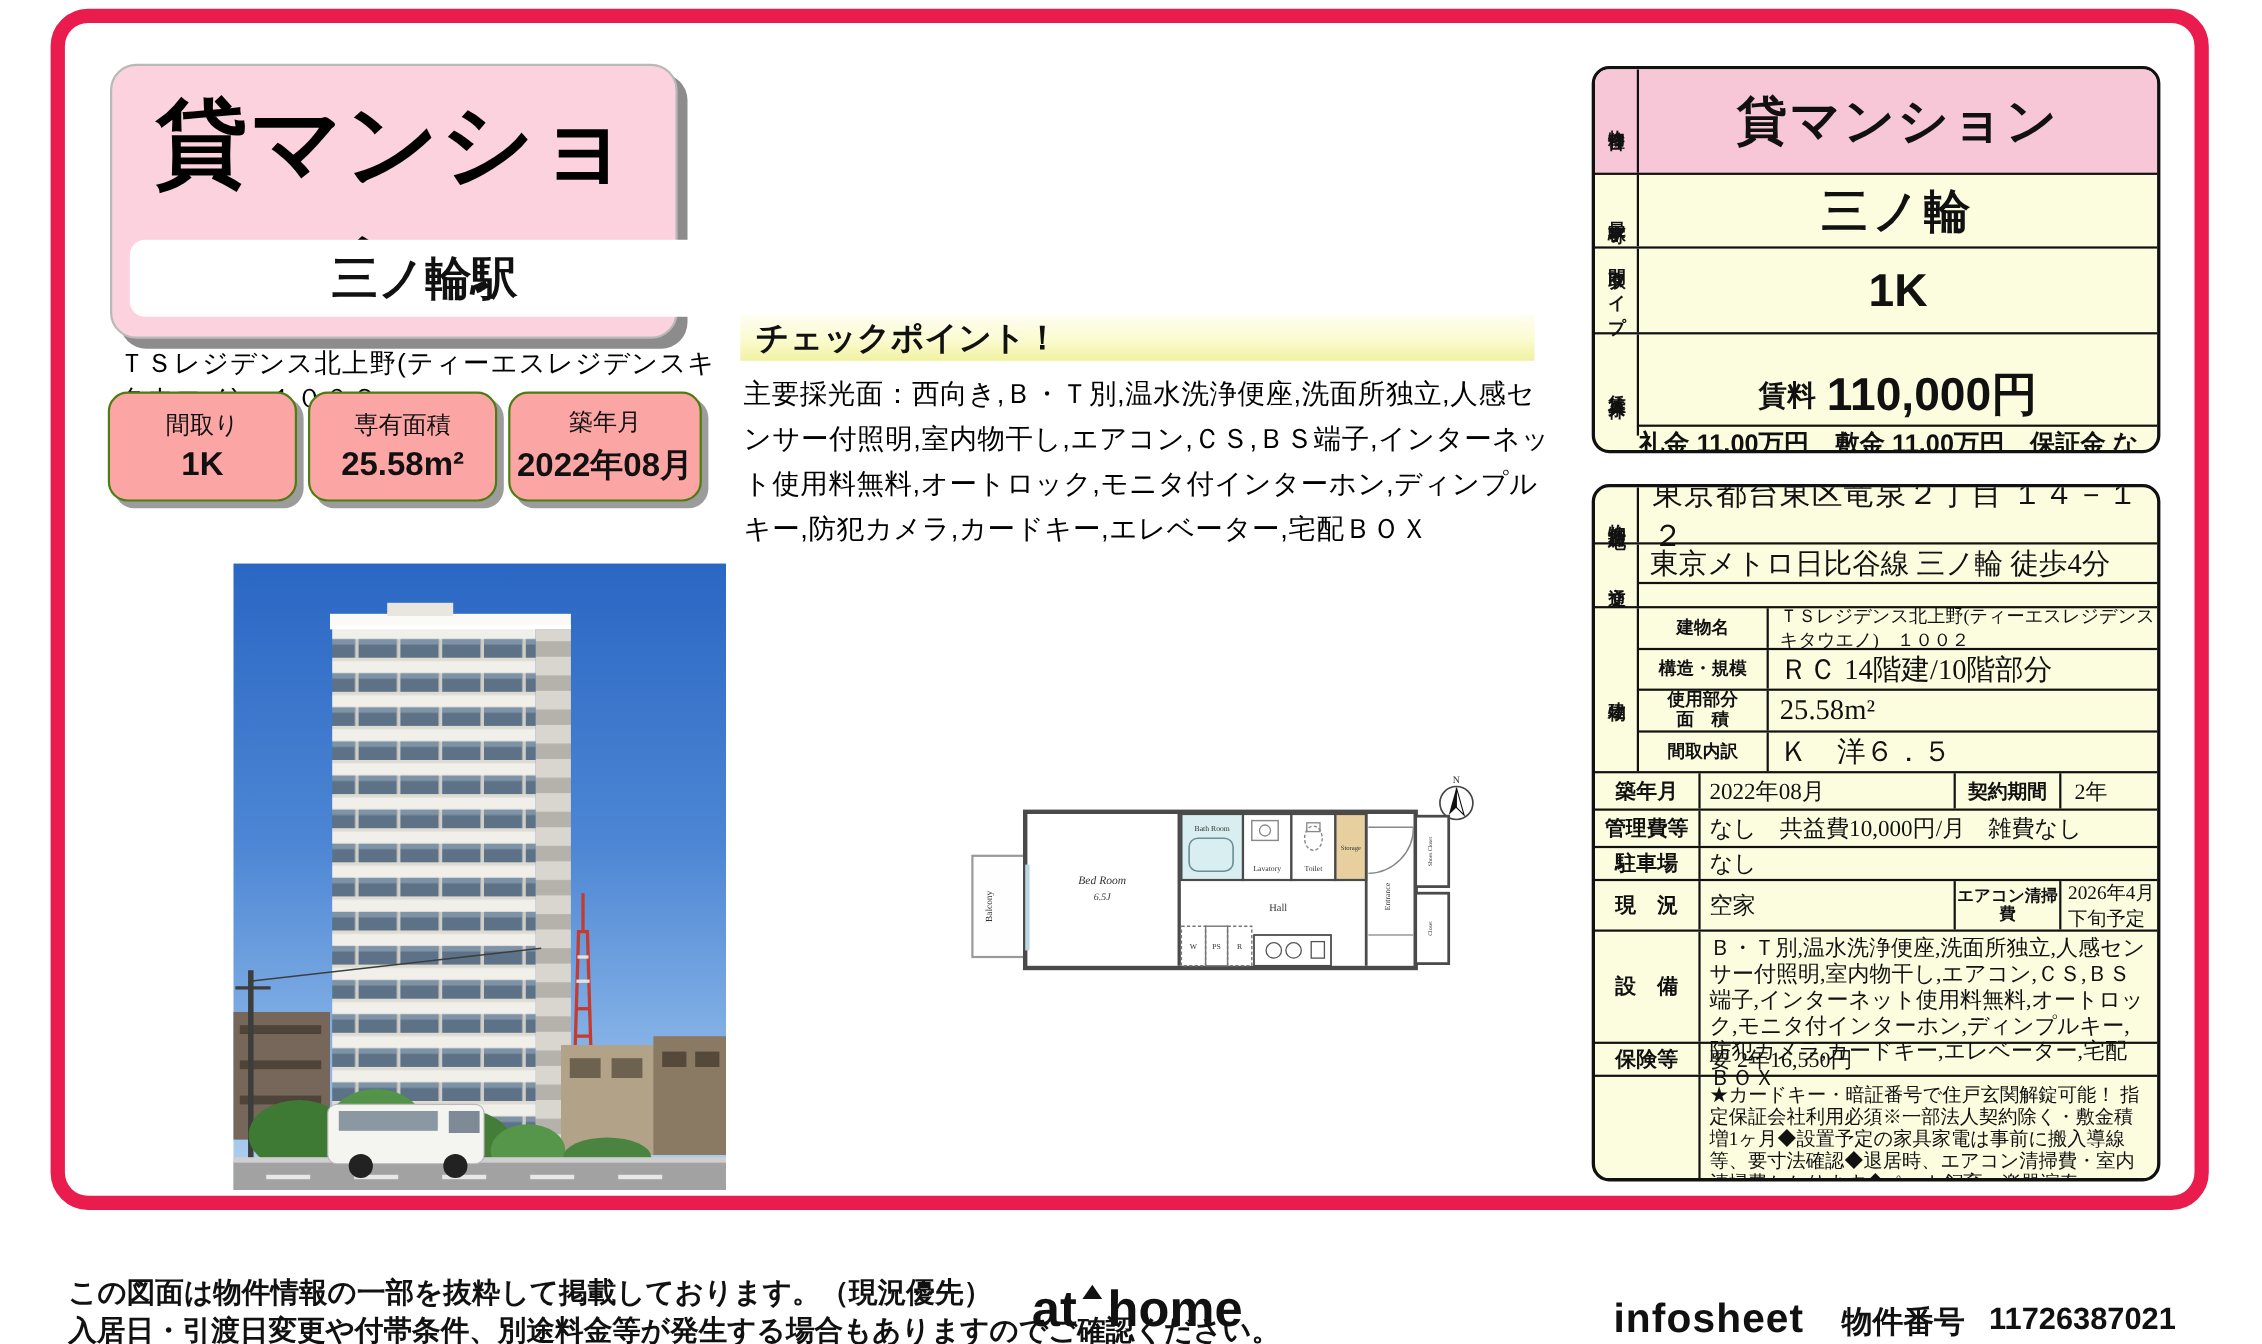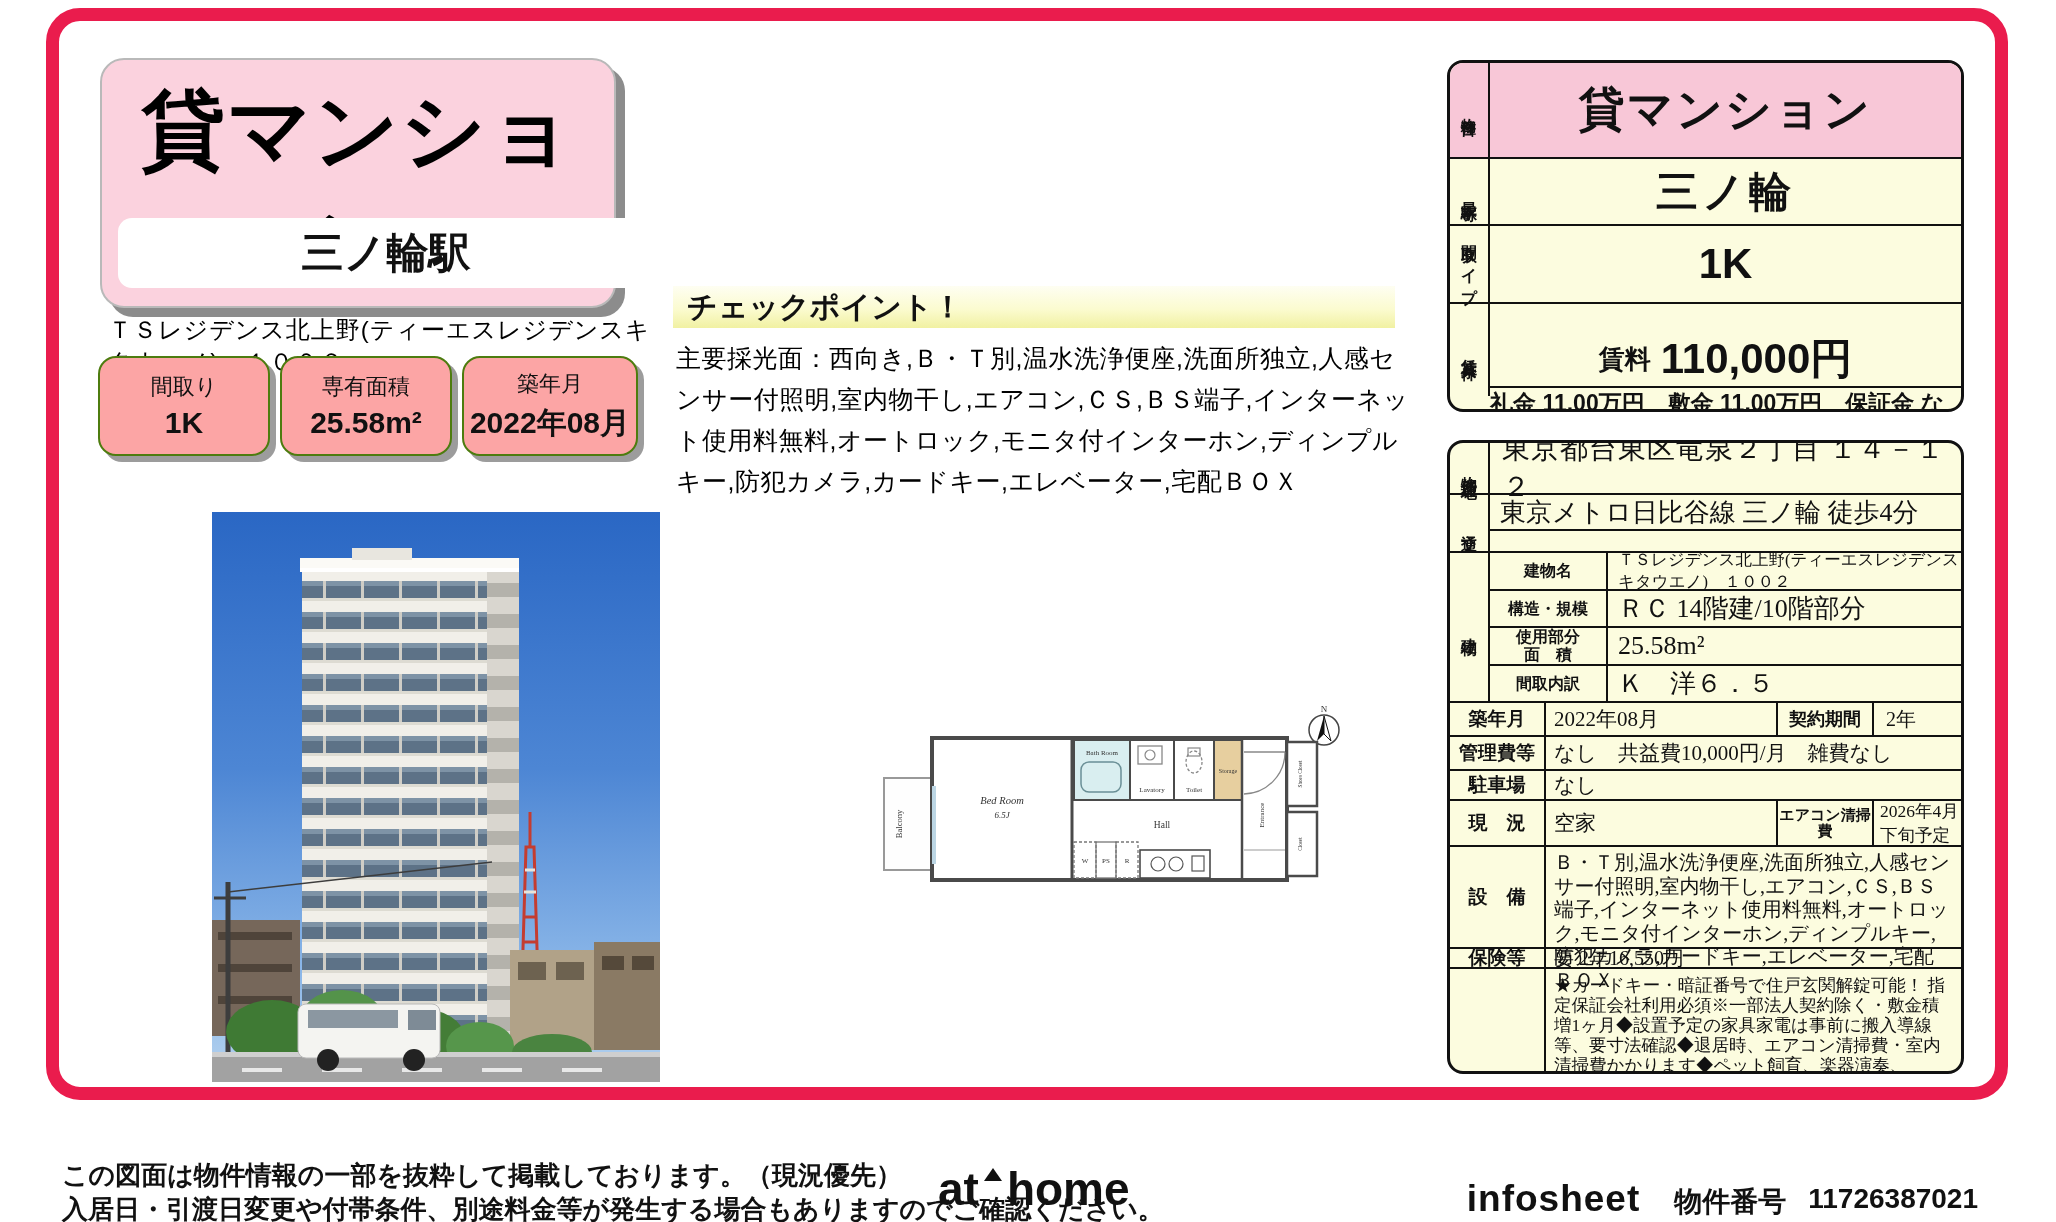--- a/index.html
+++ b/index.html
@@ -106,21 +106,21 @@
         font-size:18px;font-weight:bold;box-sizing:border-box;text-align:center;line-height:1.05;}
   .r-built .v2{flex:1;padding-left:12px;font-size:20px;}
   .r-kanri{height:34px;} .r-kanri .val{font-size:21px;padding-left:8px;}
   .r-park{height:30px;} .r-park .val{font-size:21px;padding-left:8px;}
   .r-genkyo{height:46px;}
   .r-genkyo .v1{width:230px;padding-left:8px;font-size:21px;}
   .r-genkyo .lab2{font-size:15px;}
   .r-genkyo .v2{flex:1;padding-left:6px;font-size:17.5px;}
   .r-setsubi{height:102px;}
   .r-setsubi .val{flex:1;padding:4px 8px;font-size:20px;line-height:23.5px;align-items:flex-start;}
-  .r-hoken{height:20px;justify-content:flex-end;} .r-hoken .val{font-size:20px;padding-left:8px;}
+  .r-hoken{height:30px;justify-content:flex-end;} .r-hoken .val{font-size:20px;padding-left:8px;}
   .r-biko{flex:1;}
   .r-biko .val{flex:1;padding:6px 8px 4px;font-size:17.5px;line-height:20px;align-items:flex-start;}
 
   
   .note1{position:absolute;left:62px;top:1158px;font-size:26px;font-weight:600;}
   .note2{position:absolute;left:62px;top:1192px;font-size:26px;font-weight:600;}
   .logo{position:absolute;left:938px;top:1162px;display:flex;align-items:baseline;font-weight:bold;}
   .logo .t{font-size:46px;letter-spacing:0px;}
   .logo .roof{width:0;height:0;border-left:9px solid transparent;border-right:9px solid transparent;
               border-bottom:13px solid #111;margin:0 5px;position:relative;top:-24px;}

